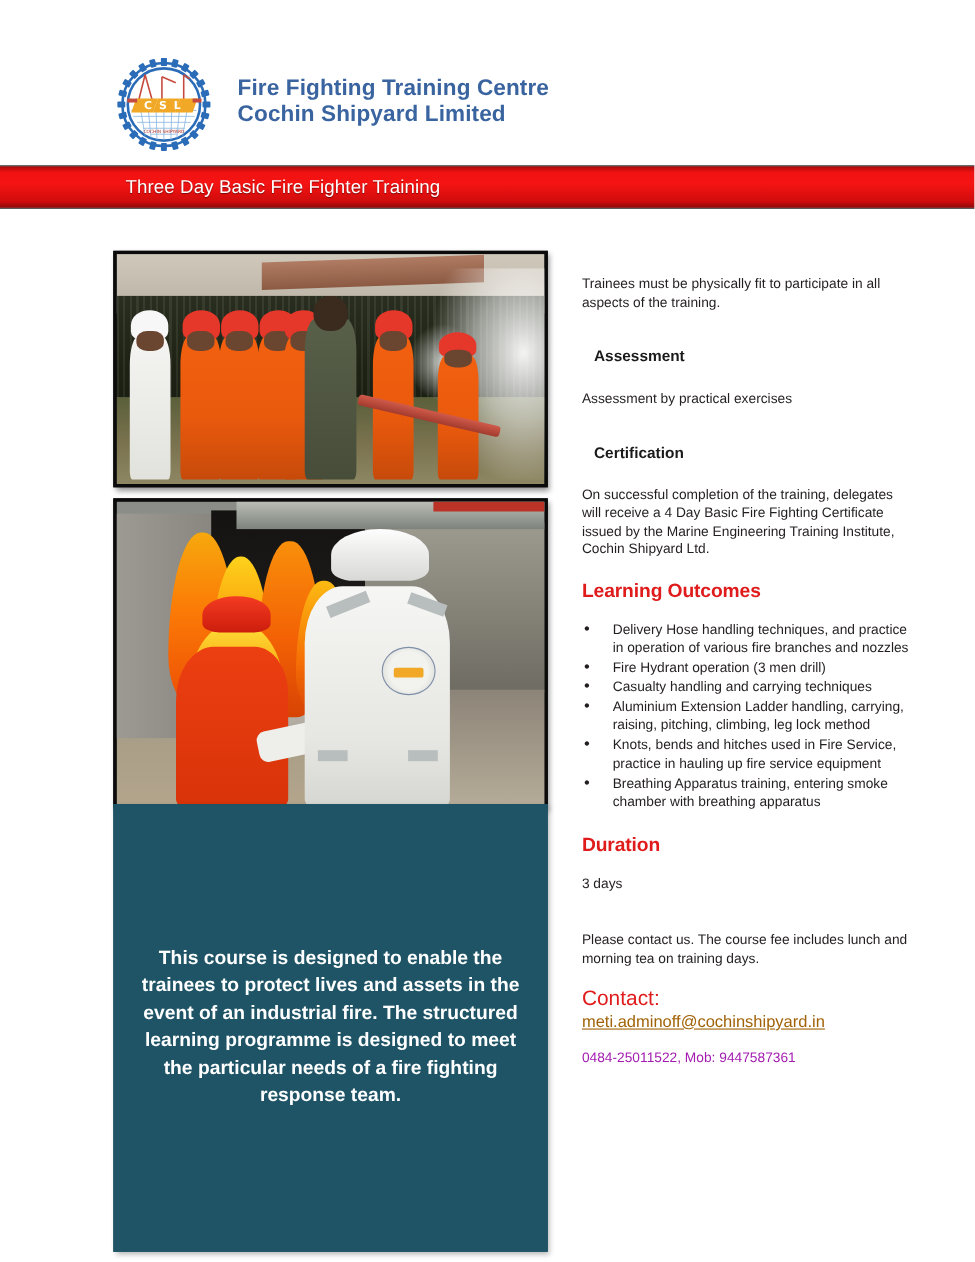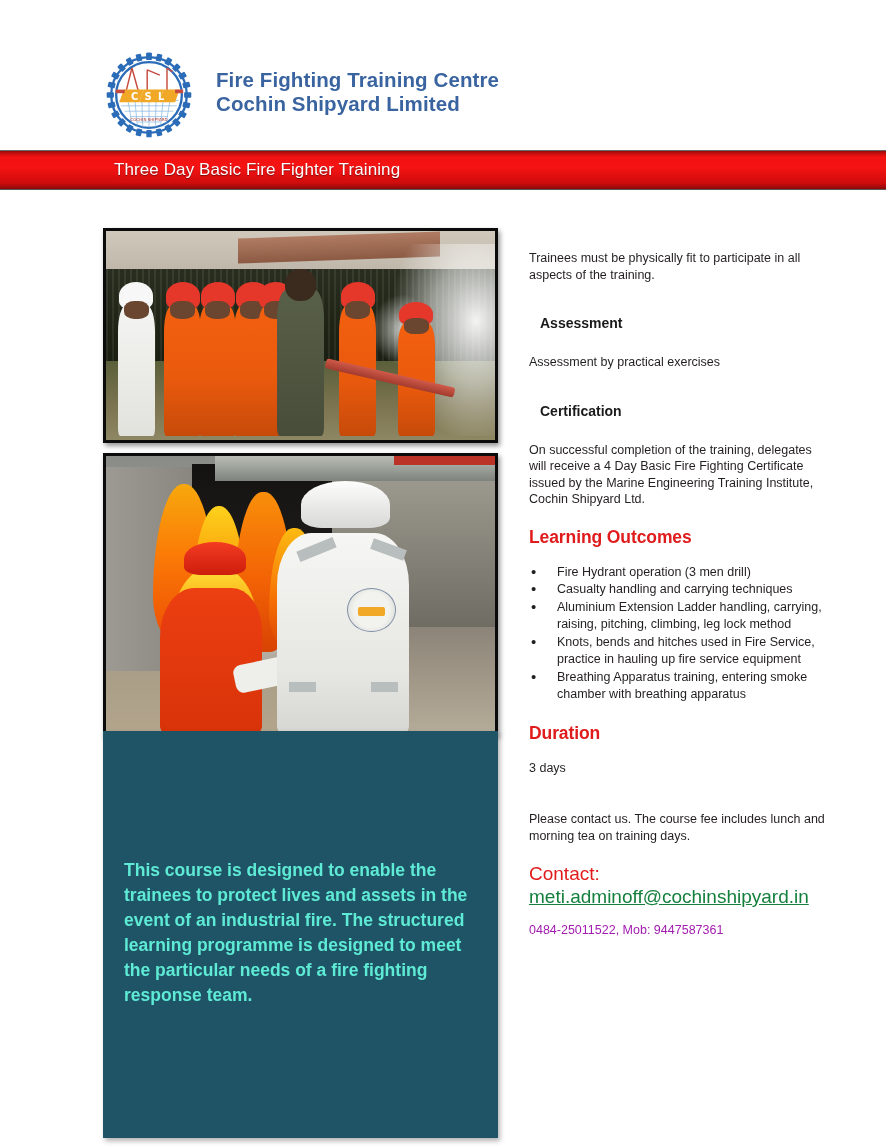--- a/index.html
+++ b/index.html
@@ -187,25 +187,25 @@
     background: #1e5466;
     box-sizing: border-box;
     border: 1px solid #1e5466;
     box-shadow: 2px 3px 5px rgba(0,0,0,0.30);
   }
   #teal-text {
     position: absolute;
     left: 20px;
     right: 20px;
     top: 126px;
-    color: #5eead4;
+    color: #ffffff;
     font-size: 17.5px;
     font-weight: bold;
     line-height: 25px;
-    text-align: left;
+    text-align: center;
   }
 
   
   #right-col {
     position: absolute;
     left: 529px;
     top: 234px;
     width: 300px;
     color: #231f20;
   }
@@ -256,22 +256,22 @@
   }
 
   #contact-head {
     color: #E01B1B;
     font-size: 19px;
     font-weight: normal;
     line-height: 22px;
     margin: 0;
   }
   #contact-email {
-    color: #15803d;
-    font-size: 19px;
+    color: #a16207;
+    font-size: 15px;
     text-decoration: underline;
     display: inline-block;
     margin-top: 1px;
     font-weight: normal;
   }
   #contact-phone {
     font-size: 12.5px;
     color: #a21caf;
     margin-top: 14px;
   }
@@ -454,20 +454,21 @@
 
   <div class="gap-b"></div>
   <h3 class="h-black">Certification</h3>
   <div class="gap-c"></div>
   <p class="body-txt">On successful completion of the training, delegates will receive a 4 Day Basic Fire Fighting Certificate issued by the Marine Engineering Training Institute, Cochin Shipyard Ltd.</p>
 
   <div class="gap-d"></div>
   <h2 class="h-red">Learning Outcomes</h2>
   <div class="gap-a"></div>
   <ul class="outcomes" id="outcomes-list">
+      <li>Delivery Hose handling techniques, and practice in operation of various fire branches and nozzles</li>
       <li>Fire Hydrant operation (3 men drill)</li>
       <li>Casualty handling and carrying techniques</li>
       <li>Aluminium Extension Ladder handling, carrying, raising, pitching, climbing, leg lock method</li>
       <li>Knots, bends and hitches used in Fire Service, practice in hauling up fire service equipment</li>
       <li>Breathing Apparatus training, entering smoke chamber with breathing apparatus</li>
     </ul>
 
   <div class="gap-d"></div>
   <h2 class="h-red">Duration</h2>
   <div class="gap-a"></div>

